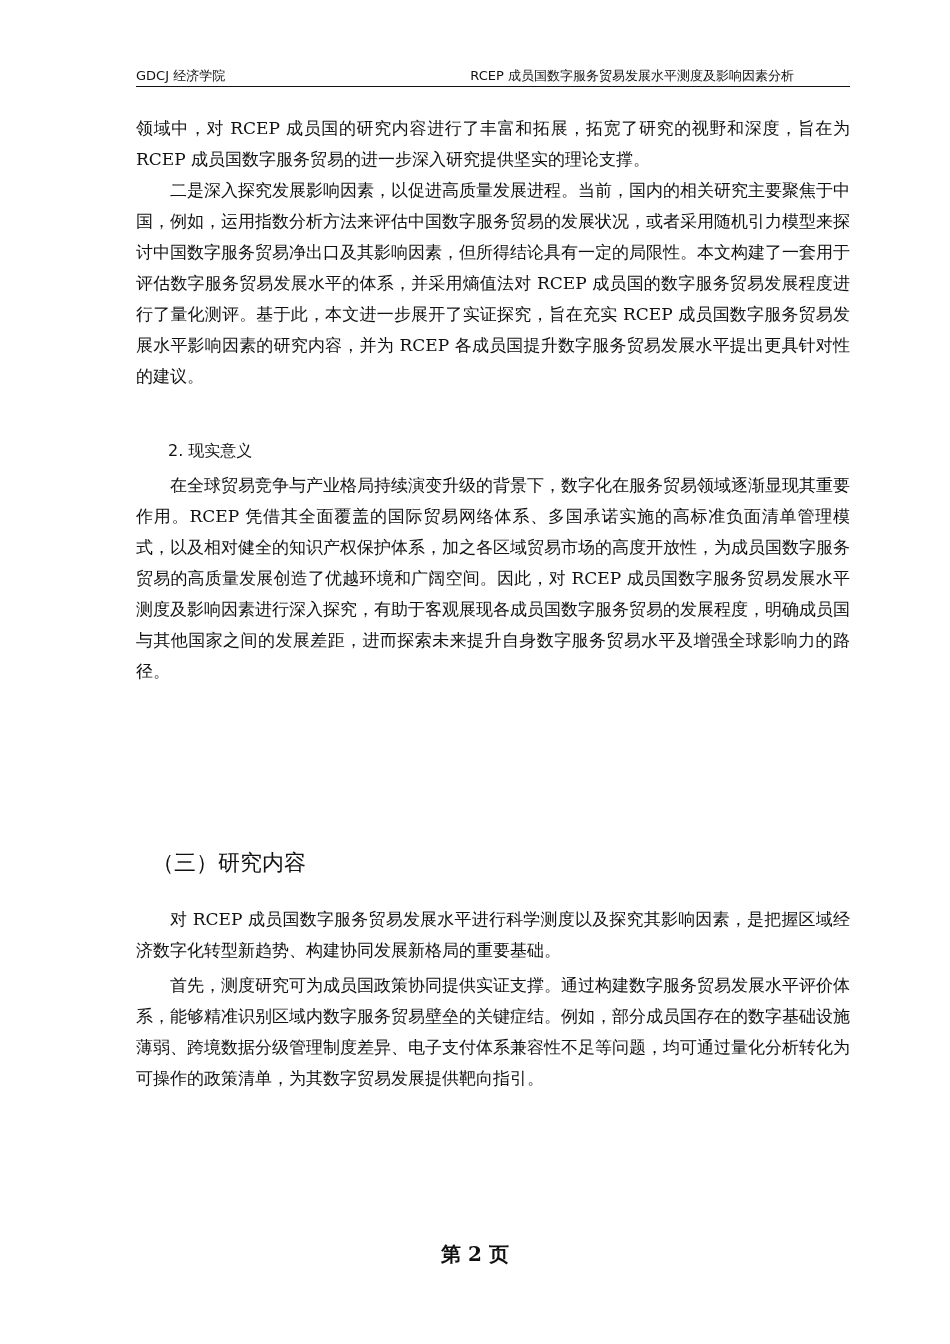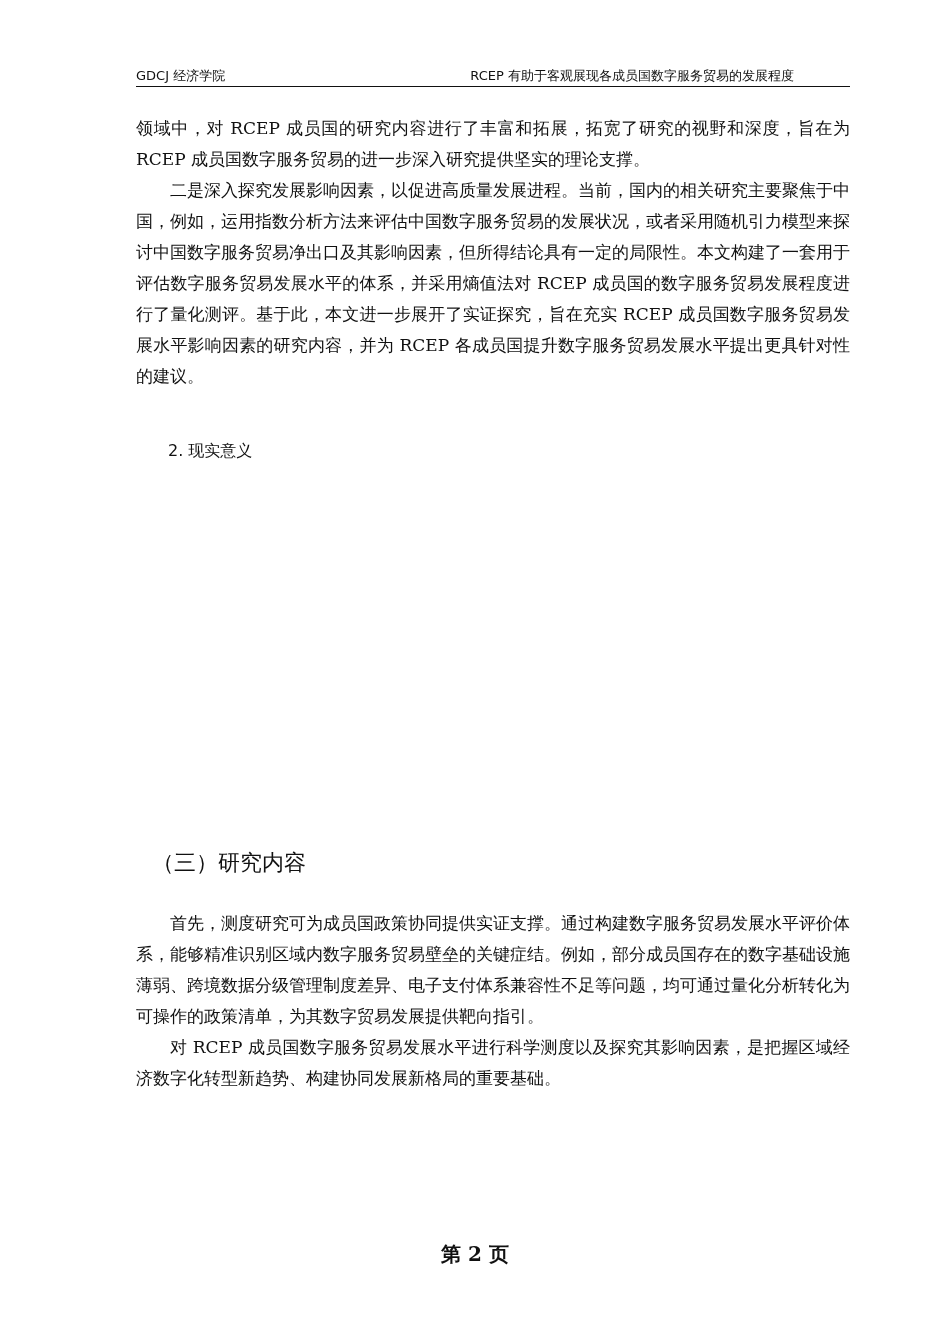--- a/index.html
+++ b/index.html
@@ -32,35 +32,36 @@
     font-family: "DejaVu Serif", serif; font-size: 20px; font-weight: bold;
   }
 </style>
 </head>
 <body>
 
 <div class="page">
 
   <div class="header">
     <span class="left">GDCJ 经济学院</span>
-    <span class="right">RCEP 有助于客观展现各成员国数字服务贸易的发展程度</span>
+    <span class="right">RCEP 成员国数字服务贸易发展水平测度及影响因素分析</span>
   </div>
 
   <div class="body-text" style="top:113px;">
     <p class="para noindent">领域中，对 RCEP 成员国的研究内容进行了丰富和拓展，拓宽了研究的视野和深度，旨在为 RCEP 成员国数字服务贸易的进一步深入研究提供坚实的理论支撑。</p>
     <p class="para">二是深入探究发展影响因素，以促进高质量发展进程。当前，国内的相关研究主要聚焦于中国，例如，运用指数分析方法来评估中国数字服务贸易的发展状况，或者采用随机引力模型来探讨中国数字服务贸易净出口及其影响因素，但所得结论具有一定的局限性。本文构建了一套用于评估数字服务贸易发展水平的体系，并采用熵值法对 RCEP 成员国的数字服务贸易发展程度进行了量化测评。基于此，本文进一步展开了实证探究，旨在充实 RCEP 成员国数字服务贸易发展水平影响因素的研究内容，并为 RCEP 各成员国提升数字服务贸易发展水平提出更具针对性的建议。</p>
   </div>
 
   <div class="h3" style="top:441px;">2.  现实意义</div>
 
   <div class="body-text" style="top:470px;">
+    <p class="para">在全球贸易竞争与产业格局持续演变升级的背景下，数字化在服务贸易领域逐渐显现其重要作用。RCEP 凭借其全面覆盖的国际贸易网络体系、多国承诺实施的高标准负面清单管理模式，以及相对健全的知识产权保护体系，加之各区域贸易市场的高度开放性，为成员国数字服务贸易的高质量发展创造了优越环境和广阔空间。因此，对 RCEP 成员国数字服务贸易发展水平测度及影响因素进行深入探究，有助于客观展现各成员国数字服务贸易的发展程度，明确成员国与其他国家之间的发展差距，进而探索未来提升自身数字服务贸易水平及增强全球影响力的路径。</p>
   </div>
 
   <div class="h2" style="top:848px;">（三）研究内容</div>
 
   <div class="body-text" style="top:904px;">
+    <p class="para">对 RCEP 成员国数字服务贸易发展水平进行科学测度以及探究其影响因素，是把握区域经济数字化转型新趋势、构建协同发展新格局的重要基础。</p>
     <p class="para" style="margin-top:4px;">首先，测度研究可为成员国政策协同提供实证支撑。通过构建数字服务贸易发展水平评价体系，能够精准识别区域内数字服务贸易壁垒的关键症结。例如，部分成员国存在的数字基础设施薄弱、跨境数据分级管理制度差异、电子支付体系兼容性不足等问题，均可通过量化分析转化为可操作的政策清单，为其数字贸易发展提供靶向指引。</p>
-    <p class="para">对 RCEP 成员国数字服务贸易发展水平进行科学测度以及探究其影响因素，是把握区域经济数字化转型新趋势、构建协同发展新格局的重要基础。</p>
   </div>
 
   <div class="footer">第 2 页</div>
 
 </div>
 
 </body></html>

